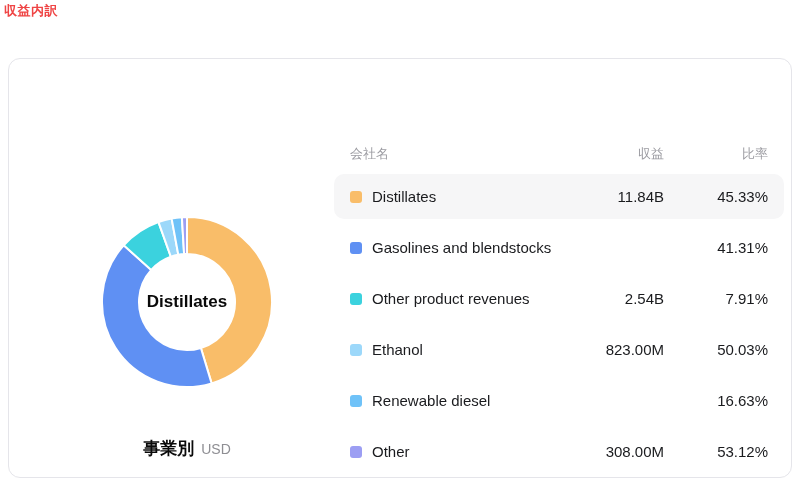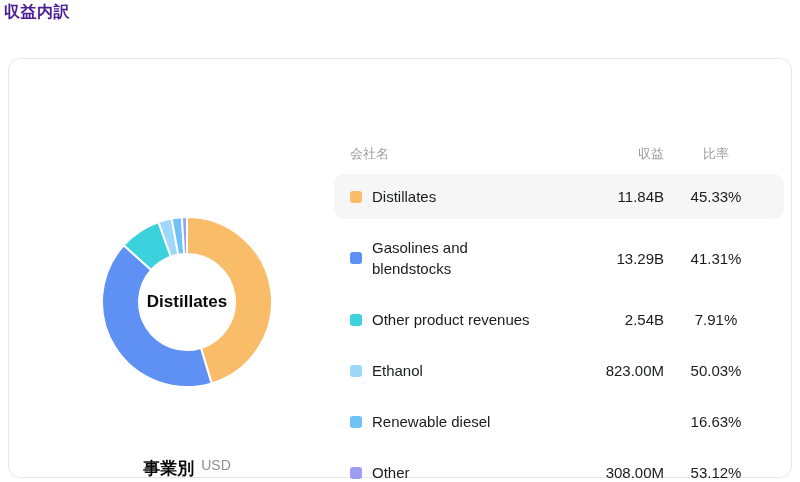--- a/index.html
+++ b/index.html
@@ -1,40 +1,40 @@
 <!DOCTYPE html>
 <html><head>
 <meta charset="utf-8">
 <style>
   * { margin: 0; padding: 0; box-sizing: border-box; }
   html, body { width: 800px; height: 482px; background: #ffffff; overflow: hidden; }
   body { font-family: "Liberation Sans", "DejaVu Sans", sans-serif; color: #1a1b1e; position: relative; }
 
   .page-title {
     position: absolute; left: 4px; top: 2px;
-    font-size: 16px; font-weight: 700; color: #4c1d95;
+    font-size: 13px; font-weight: 700; color: #ef4444;
     letter-spacing: 0.5px;
     text-align: center;
   }
 
   .card {
     position: absolute; left: 8px; top: 58px; width: 784px; height: 420px;
     background: #ffffff; border: 1px solid #e5e5ea; border-radius: 12px;
   }
 
   
   .donut-wrap { position: absolute; left: 83px; top: 148px; width: 190px; height: 190px; }
   .donut-wrap svg { display: block; width: 190px; height: 190px; }
   .donut-center {
     position: absolute; inset: 0; display: flex; align-items: center; justify-content: center;
     font-size: 17px; font-weight: 700; color: #0a0a0a; pointer-events: none;
   }
   .donut-caption {
     position: absolute; left: 83px; top: 378px; width: 190px;
-    display: flex; align-items: flex-start; justify-content: center; gap: 7px; margin-top: 20px;
+    display: flex; align-items: center; justify-content: center; gap: 7px;
   }
   .donut-caption .seg { font-size: 17px; font-weight: 700; color: #0a0a0a; }
   .donut-caption .cur { font-size: 14px; font-weight: 400; color: #8e8e93; }
 
   
   .table { position: absolute; left: 325px; top: 85px; width: 450px; }
   .thead {
     display: flex; align-items: center; height: 20px; padding: 0 16px;
     font-size: 13px; color: #9b9ba1; margin-bottom: 10px;
   }
@@ -42,21 +42,21 @@
     display: flex; align-items: center; padding: 12px 16px;
     border-radius: 10px; margin-bottom: 6px;
     font-size: 15px; color: #1a1b1e; line-height: 21px;
     cursor: default;
   }
   .row.highlighted { background: #f6f6f7; }
   .col-name { flex: 1; display: flex; align-items: center; min-width: 0; }
   .swatch { width: 12px; height: 12px; border-radius: 3px; margin-right: 10px; flex: 0 0 12px; }
   .name-text { flex: 1; }
   .col-rev { width: 120px; text-align: right; flex: 0 0 120px; }
-  .col-ratio { width: 104px; text-align: center; flex: 0 0 104px; }
+  .col-ratio { width: 104px; text-align: right; flex: 0 0 104px; }
   .thead .col-name { padding-left: 0; text-align: right; }
 </style>
 </head>
 <body>
 
 <div class="page-title">収益内訳</div>
 
 <div class="card">
 
   <div class="donut-wrap">
@@ -89,21 +89,20 @@
       </div>
       <div class="col-rev">11.84B</div>
       <div class="col-ratio">45.33%</div>
     </div>
 
     <div class="row">
       <div class="col-name">
         <span class="swatch" style="background-color: rgb(95, 144, 243);"></span>
         <span class="name-text">Gasolines and blendstocks</span>
       </div>
-      <div class="col-rev">13.29B</div>
       <div class="col-ratio">41.31%</div>
     </div>
 
     <div class="row">
       <div class="col-name">
         <span class="swatch" style="background-color: rgb(59, 210, 222);"></span>
         <span class="name-text">Other product revenues</span>
       </div>
       <div class="col-rev">2.54B</div>
       <div class="col-ratio">7.91%</div>

